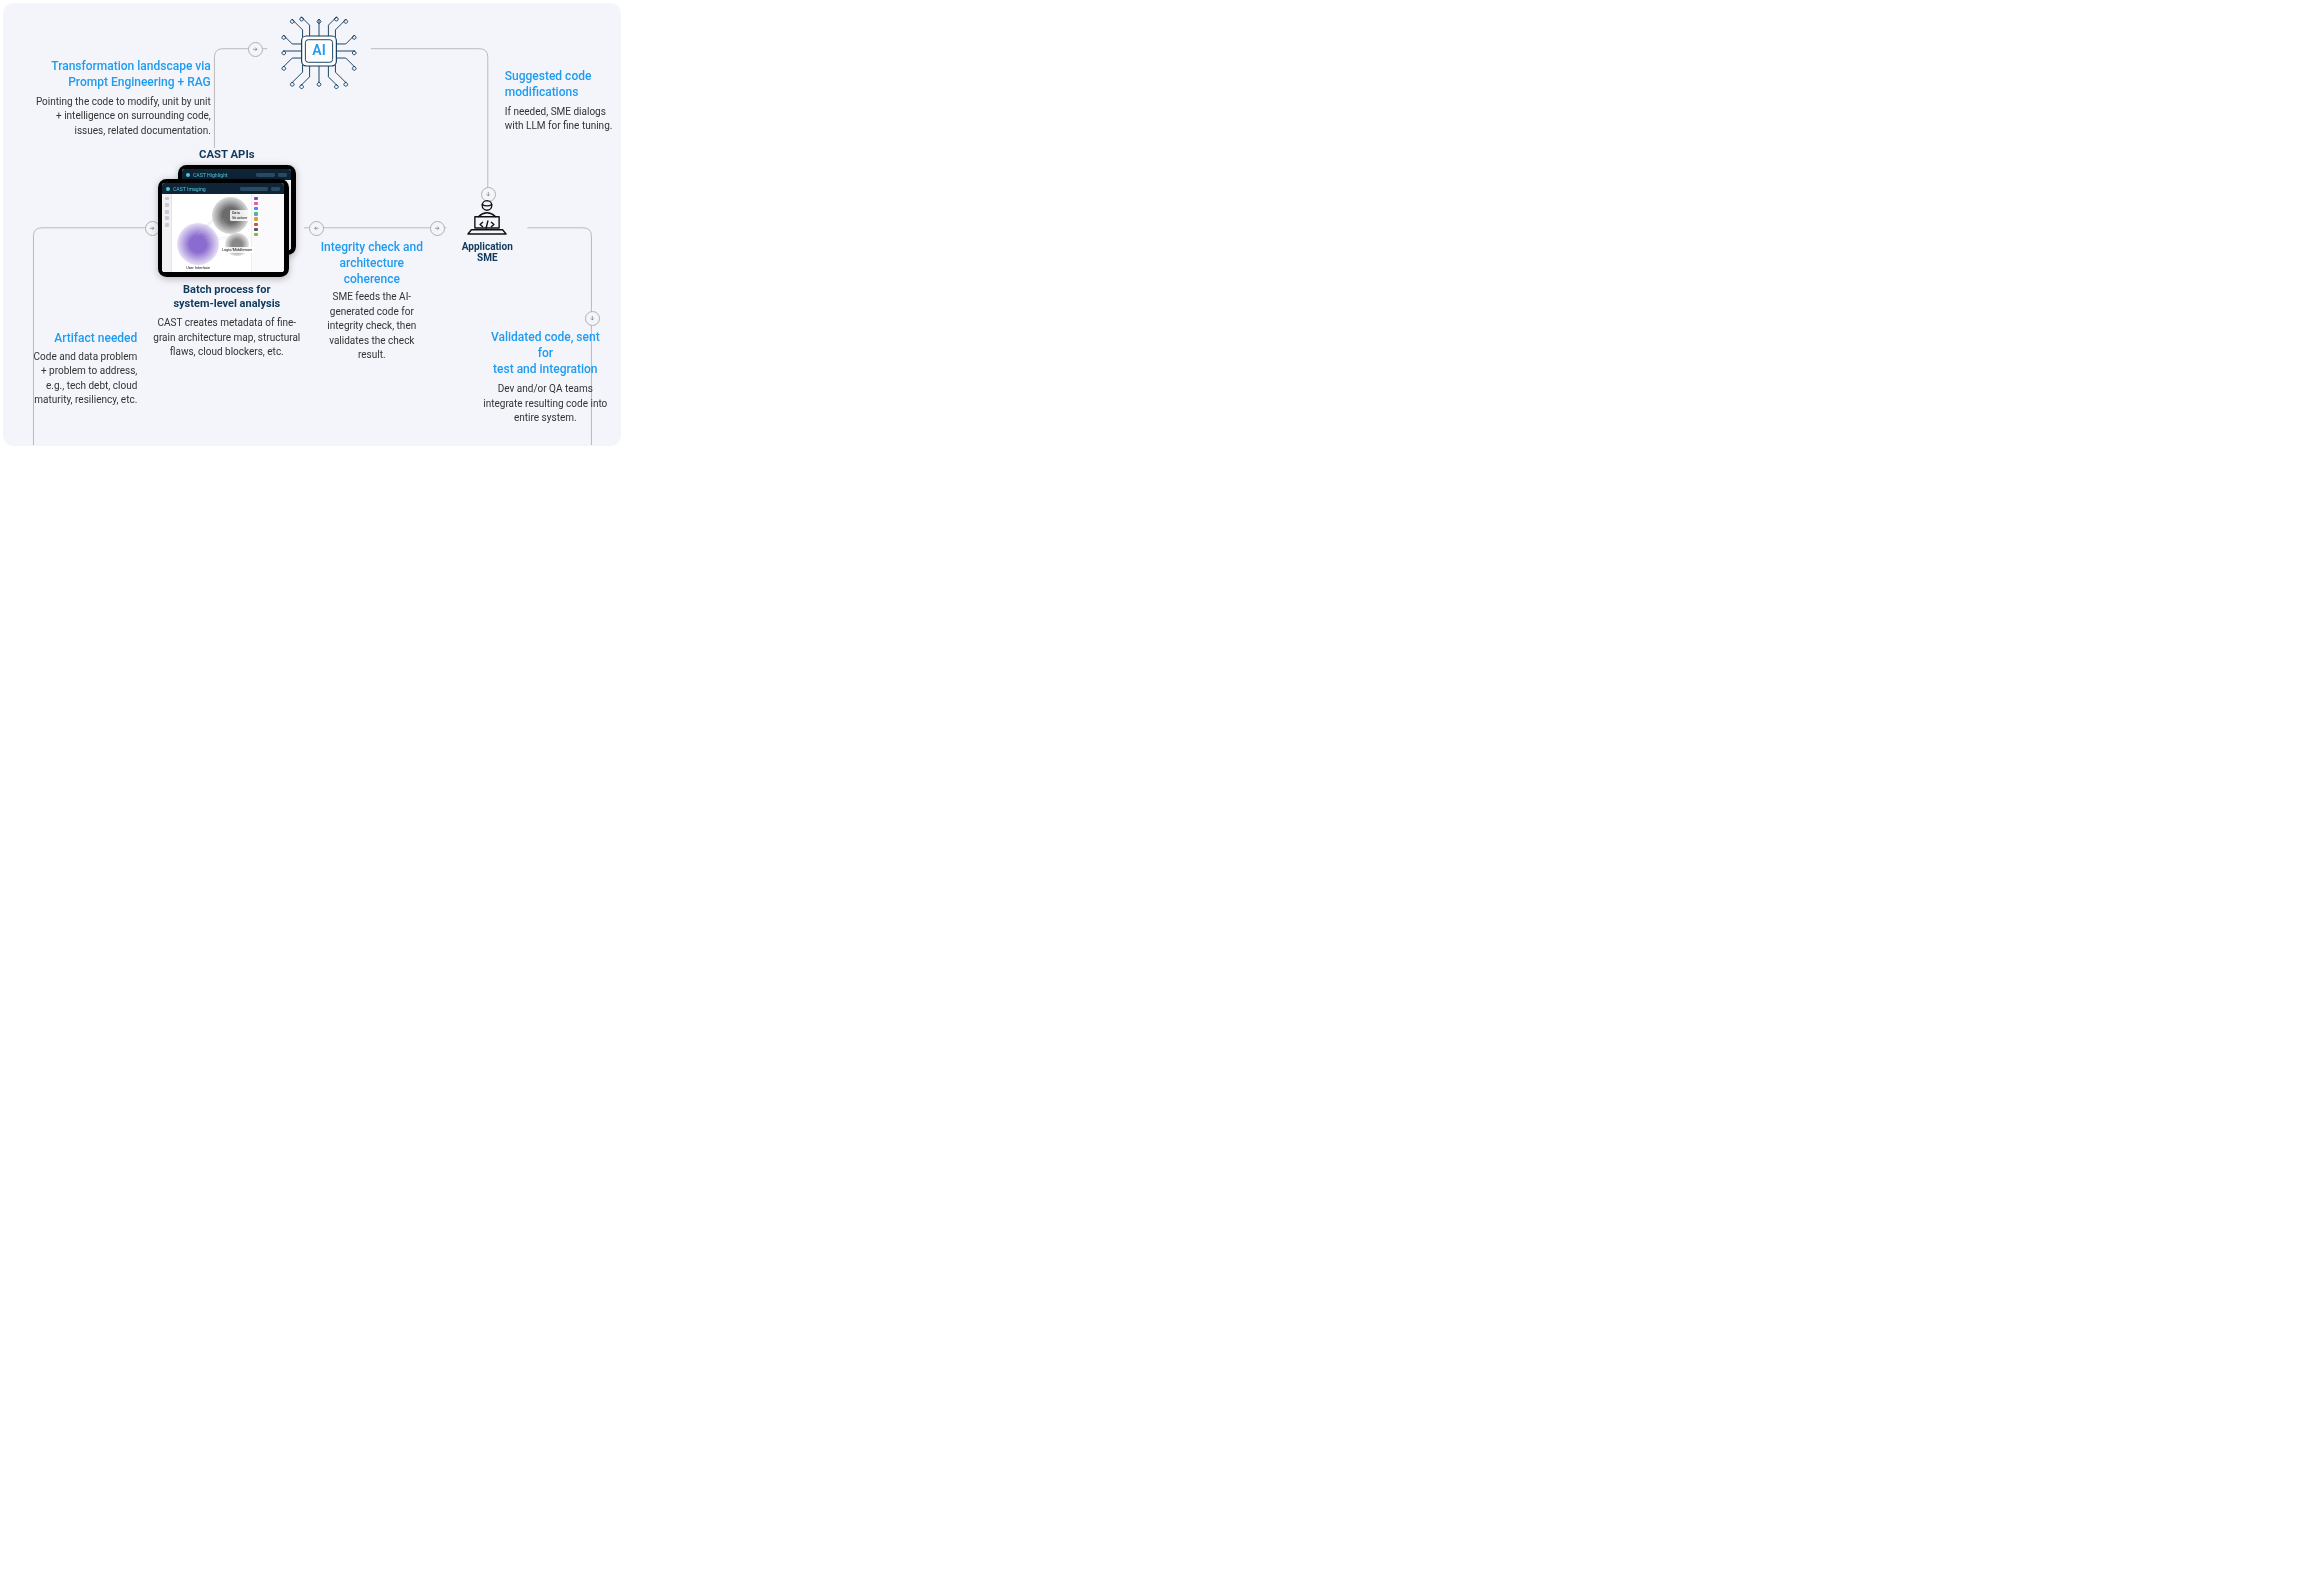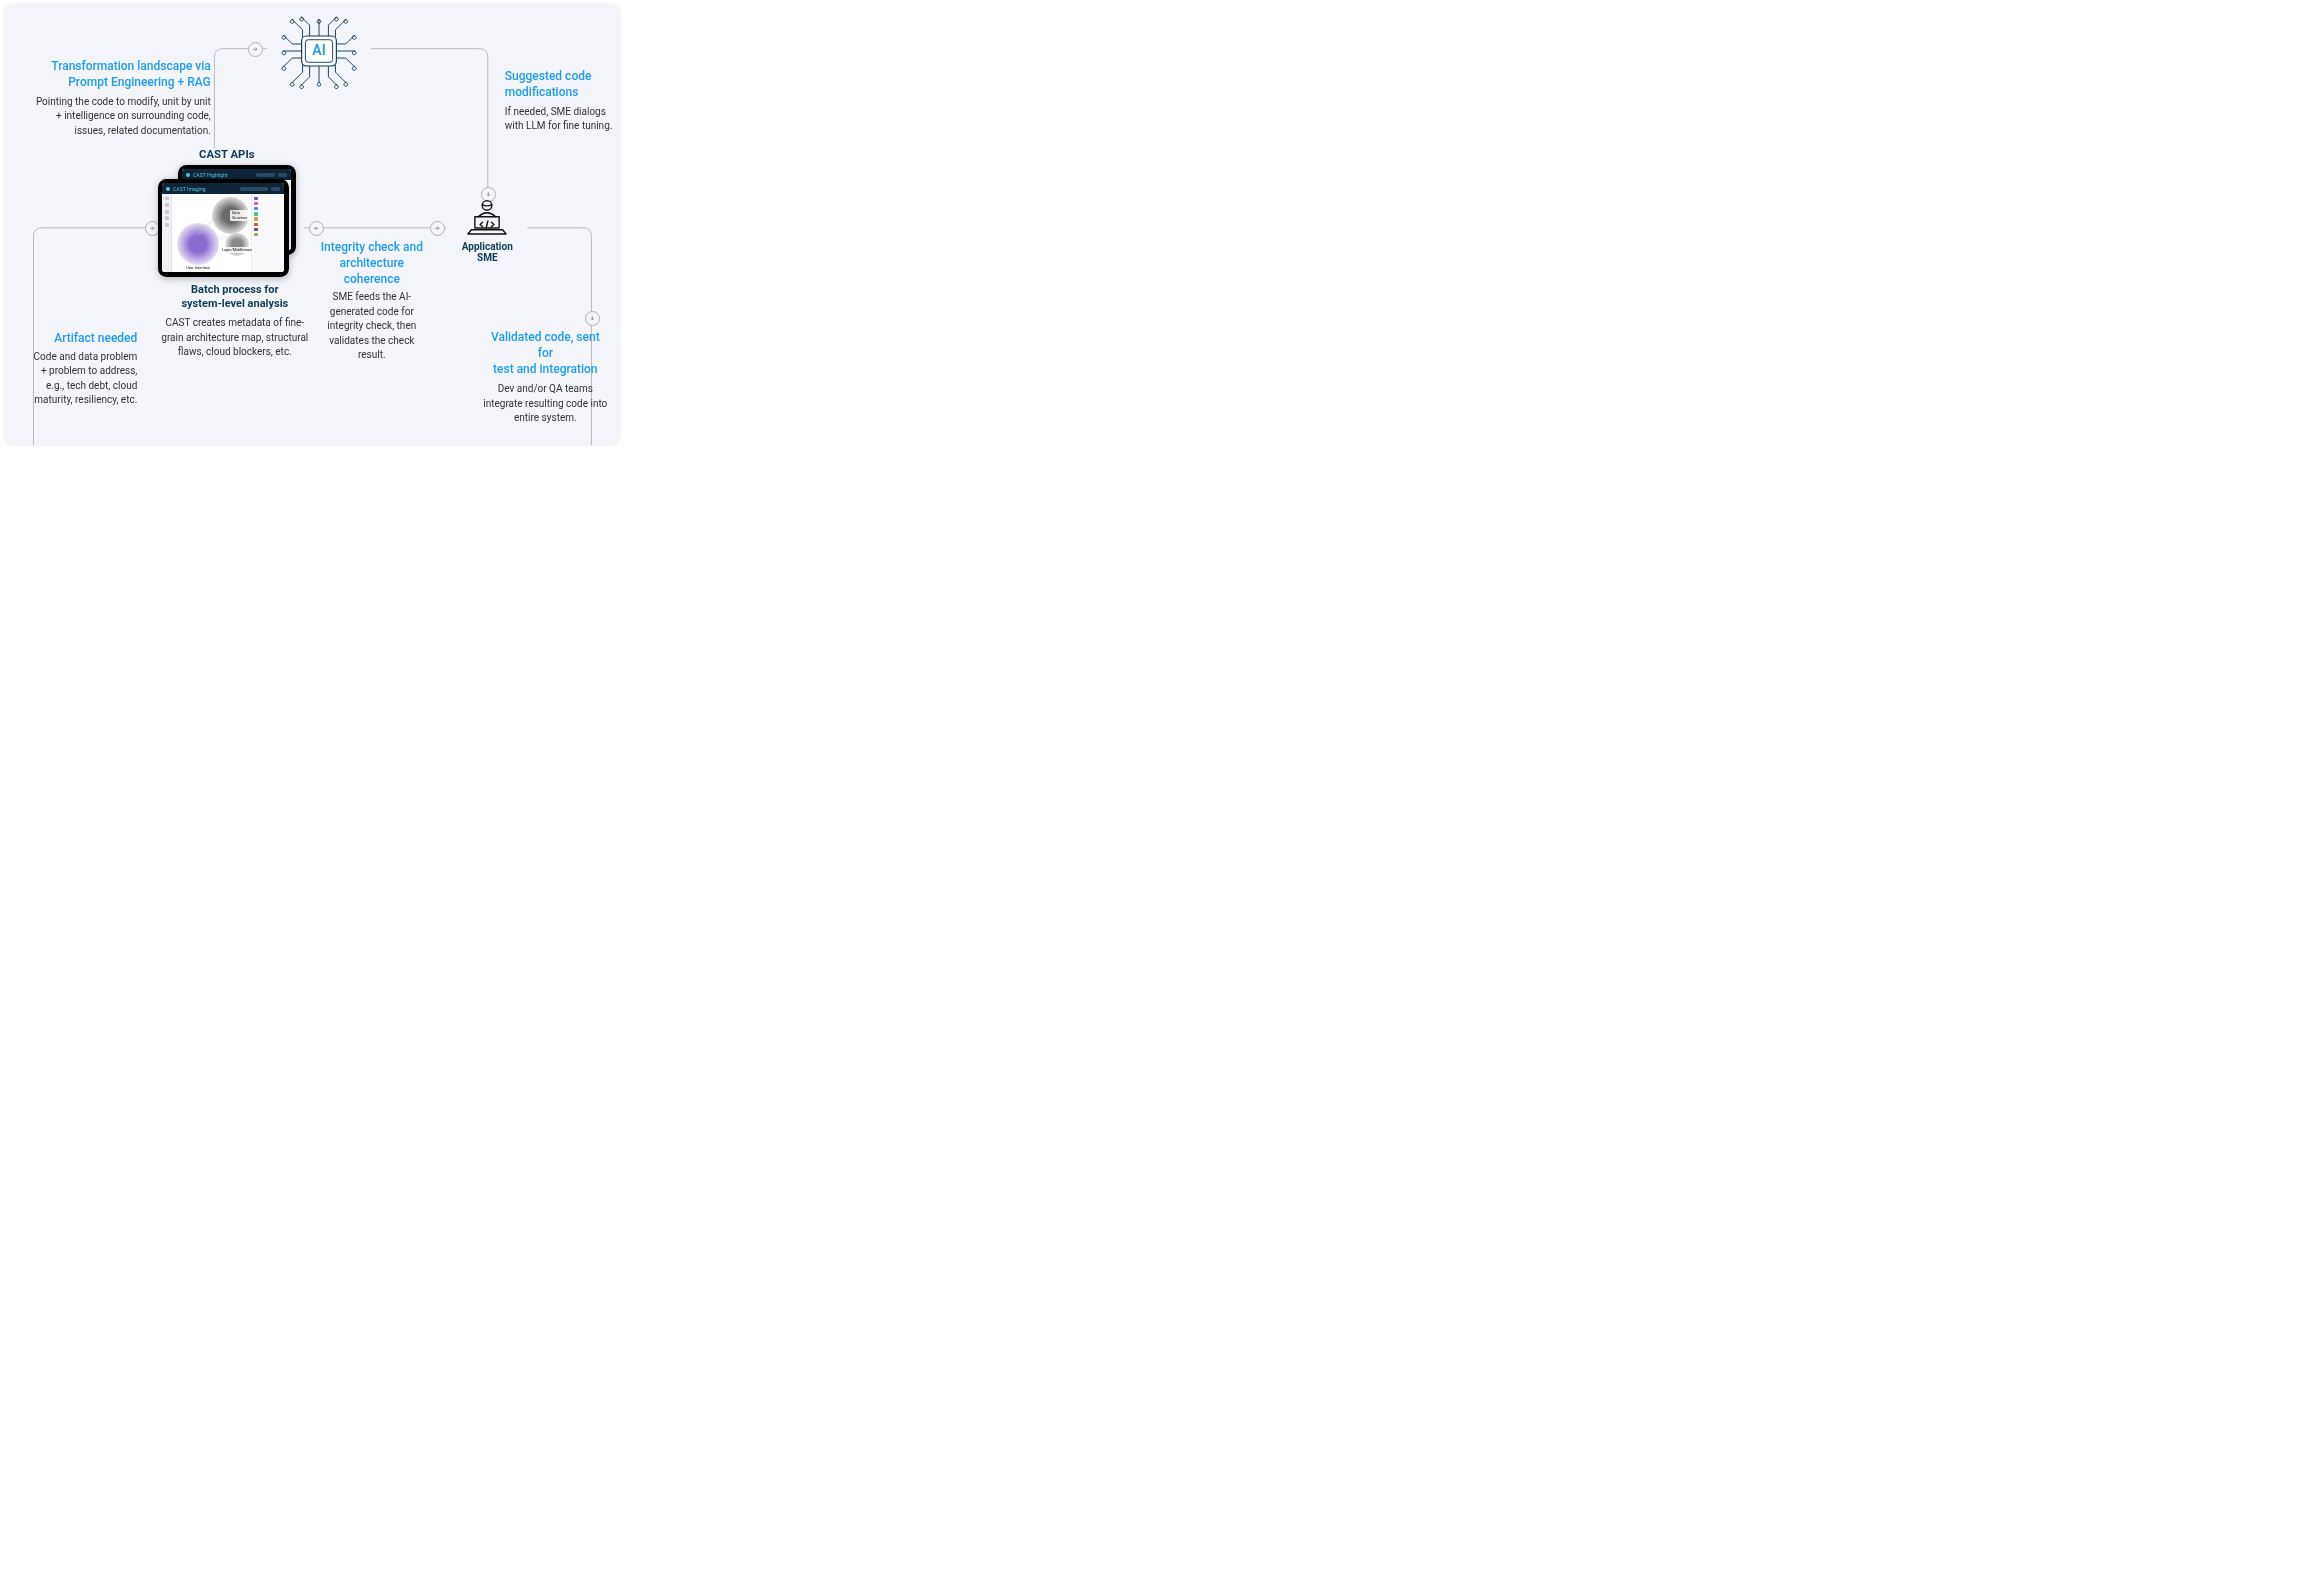--- a/index.html
+++ b/index.html
@@ -282,21 +282,21 @@
               <span class="legend-sw" style="background:#5a5a5a"></span>
             </div>
           <div class="legend-item">
               <span class="legend-sw" style="background:#8fb04a"></span>
             </div>
         </div>
       </div>
     </div>
   </div>
 
-  <div class="abs center" style="left:147px;top:280px;width:154px;margin-left:8px;">
+  <div class="abs center" style="left:147px;top:280px;width:154px;">
     <div class="heading" style="font-size:11px;line-height:1.3;">
       <span>Batch process for</span><br>
       <span>system-level analysis</span>
     </div>
     <div class="body-text" style="margin-top:4.7px;">CAST creates metadata of fine-grain architecture map, structural flaws, cloud blockers, etc.</div>
   </div>
 
   <div class="abs right" style="left:33px;top:55px;width:175px;">
     <div class="title-blue">
       <span>Transformation landscape via</span><br>

